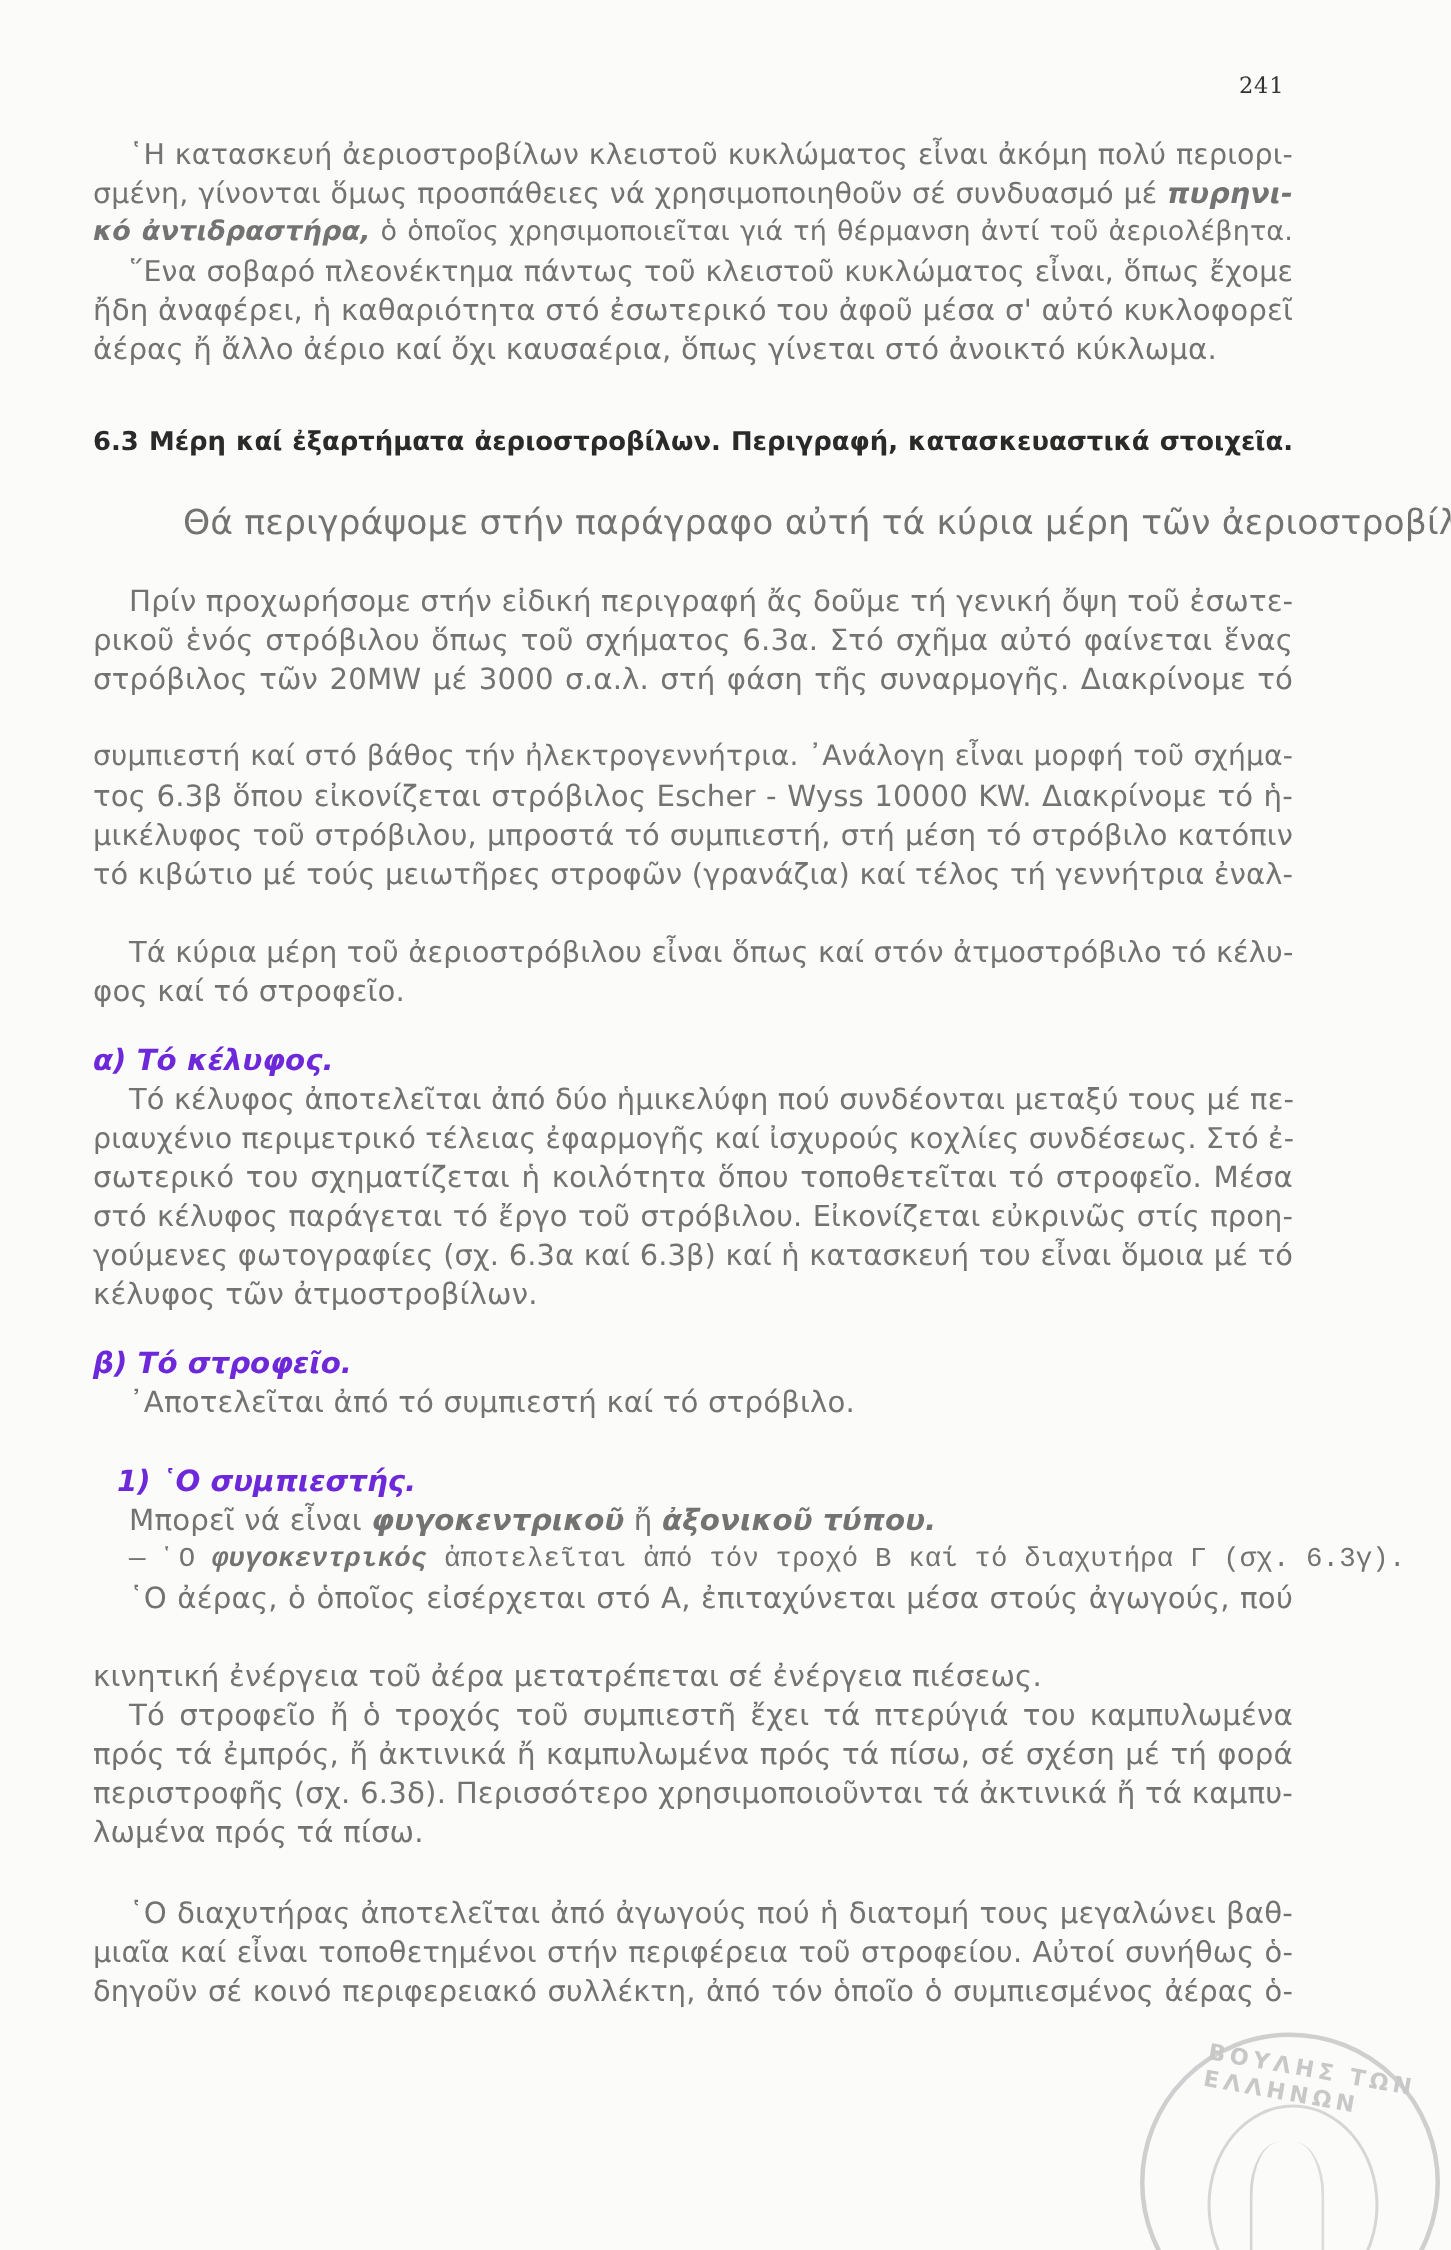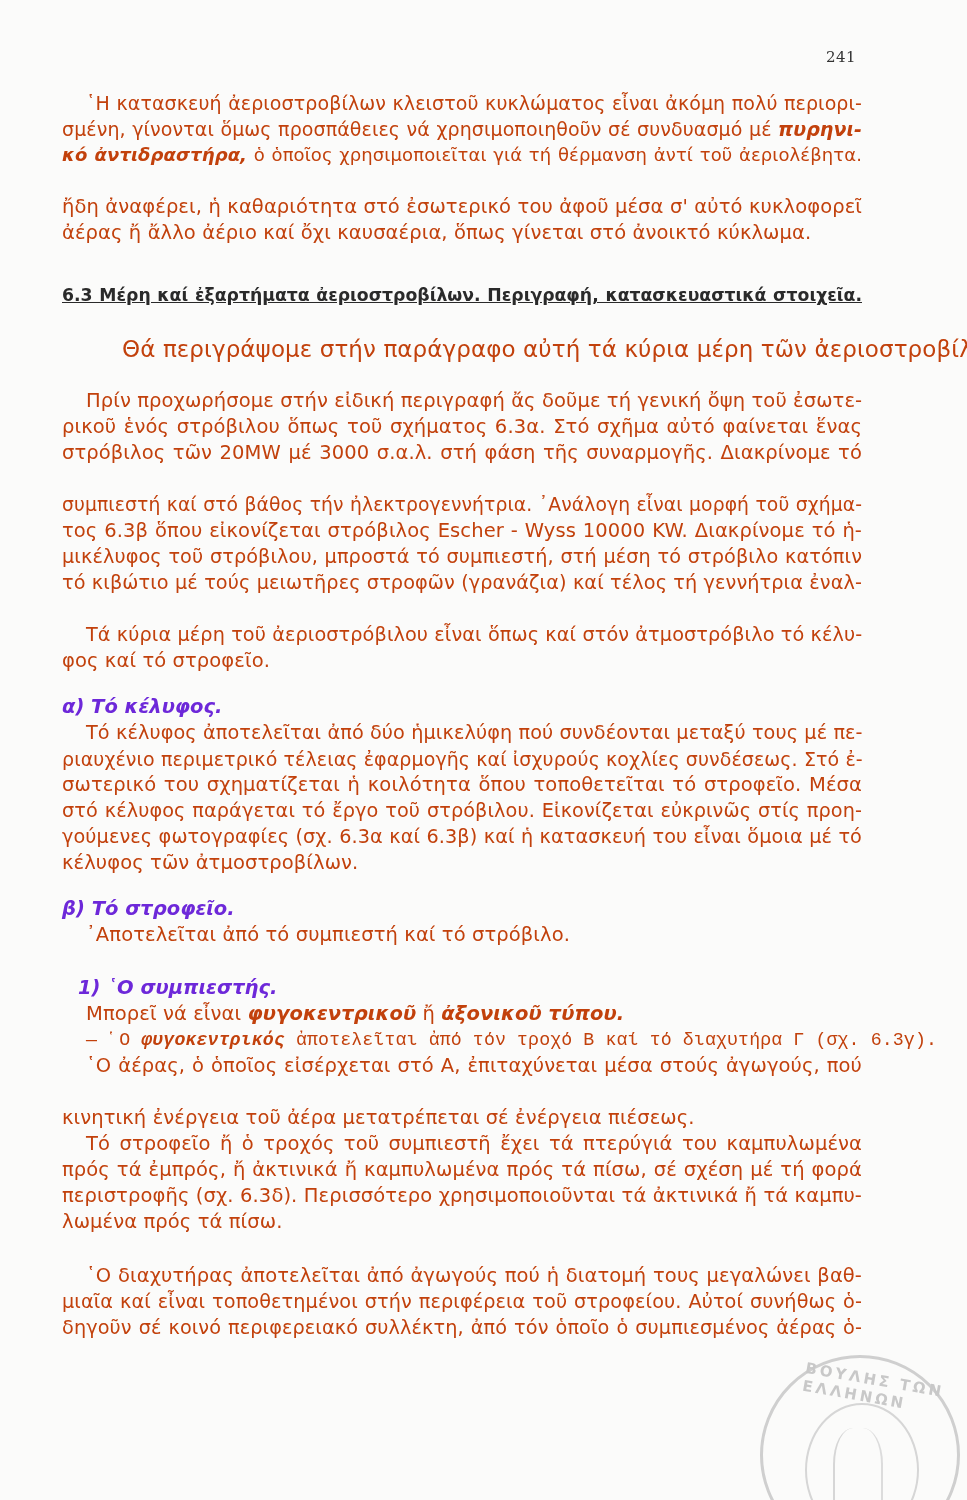--- a/index.html
+++ b/index.html
@@ -13,29 +13,29 @@
   .page { position: absolute; left: 0; top: 0; width: 786px; height: 1500px; }
   .page-number {
     position: absolute; top: 48px; left: 826px;
     font-family: "DejaVu Serif", serif; font-size: 15px; color: #333;
     letter-spacing: 0.5px;
   }
   .line {
     position: absolute; left: 62px; width: 800px;
     font-size: 19.5px; line-height: 26px; height: 26px;
     white-space: nowrap; text-align: justify; text-align-last: justify;
-    color: #c2410c; letter-spacing: 0.1px;
+    color: #737373; letter-spacing: 0.1px;
   }
   .line.last { text-align-last: left; }
   .line.indent { left: 86px; width: 776px; }
   .heading {
     position: absolute; left: 62px; width: 800px;
     font-size: 19.5px; line-height: 26px; font-weight: bold;
     white-space: nowrap; color: #2a2a2a;
-    text-align: justify; text-align-last: justify; text-decoration: underline;
+    text-align: justify; text-align-last: justify;
   }
   .subhead {
     position: absolute; left: 62px;
     font-size: 19.5px; line-height: 26px; font-weight: bold; font-style: italic;
     white-space: nowrap; color: #6d28d9;
   }
   .subhead.level2 { left: 78px; }
   b.bi { font-weight: bold; font-style: italic; }
   .stamp {
     position: absolute; left: 760px; top: 1355px; width: 200px; height: 200px;
@@ -59,20 +59,21 @@
 <body>
 
 <div class="page">
 
   <div class="page-number">241</div>
 
   <div class="line indent" style="top: 90px; font-size: 19px;">῾Η κατασκευή ἀεριοστροβίλων κλειστοῦ κυκλώματος εἶναι ἀκόμη πολύ περιορι-</div>
   <div class="line" style="top: 116px; font-size: 19px;"><span>σμένη, γίνονται ὅμως προσπάθειες νά χρησιμοποιηθοῦν σέ συνδυασμό μέ </span><b class="bi">πυρηνι-</b></div>
   <div class="line" style="top: 142px; font-size: 18px;"><b class="bi">κό ἀντιδραστήρα,</b><span> ὁ ὁποῖος χρησιμοποιεῖται γιά τή θέρμανση ἀντί τοῦ ἀεριολέβητα.</span></div>
 
+  <div class="line indent" style="top: 168px; font-size: 19px;">῞Ενα σοβαρό πλεονέκτημα πάντως τοῦ κλειστοῦ κυκλώματος εἶναι, ὅπως ἔχομε</div>
   <div class="line" style="top:194px">ἤδη ἀναφέρει, ἡ καθαριότητα στό ἐσωτερικό του ἀφοῦ μέσα σ' αὐτό κυκλοφορεῖ</div>
   <div class="line last" style="top:220px">ἀέρας ἤ ἄλλο ἀέριο καί ὄχι καυσαέρια, ὅπως γίνεται στό ἀνοικτό κύκλωμα.</div>
 
   <div class="heading" style="top: 282px; font-size: 17.25px;">6.3 Μέρη καί ἐξαρτήματα ἀεριοστροβίλων. Περιγραφή, κατασκευαστικά στοιχεῖα.</div>
 
   <div class="line indent" style="top: 336px; font-size: 23px; margin-left: 36px;">Θά περιγράψομε στήν παράγραφο αὐτή τά κύρια μέρη τῶν ἀεριοστροβίλων καί</div>
 
   <div class="line indent" style="top:388px">Πρίν προχωρήσομε στήν εἰδική περιγραφή ἄς δοῦμε τή γενική ὄψη τοῦ ἐσωτε-</div>
   <div class="line" style="top:414px">ρικοῦ ἑνός στρόβιλου ὅπως τοῦ σχήματος 6.3α. Στό σχῆμα αὐτό φαίνεται ἕνας</div>
   <div class="line" style="top:440px">στρόβιλος τῶν 20MW μέ 3000 σ.α.λ. στή φάση τῆς συναρμογῆς. Διακρίνομε τό</div>

